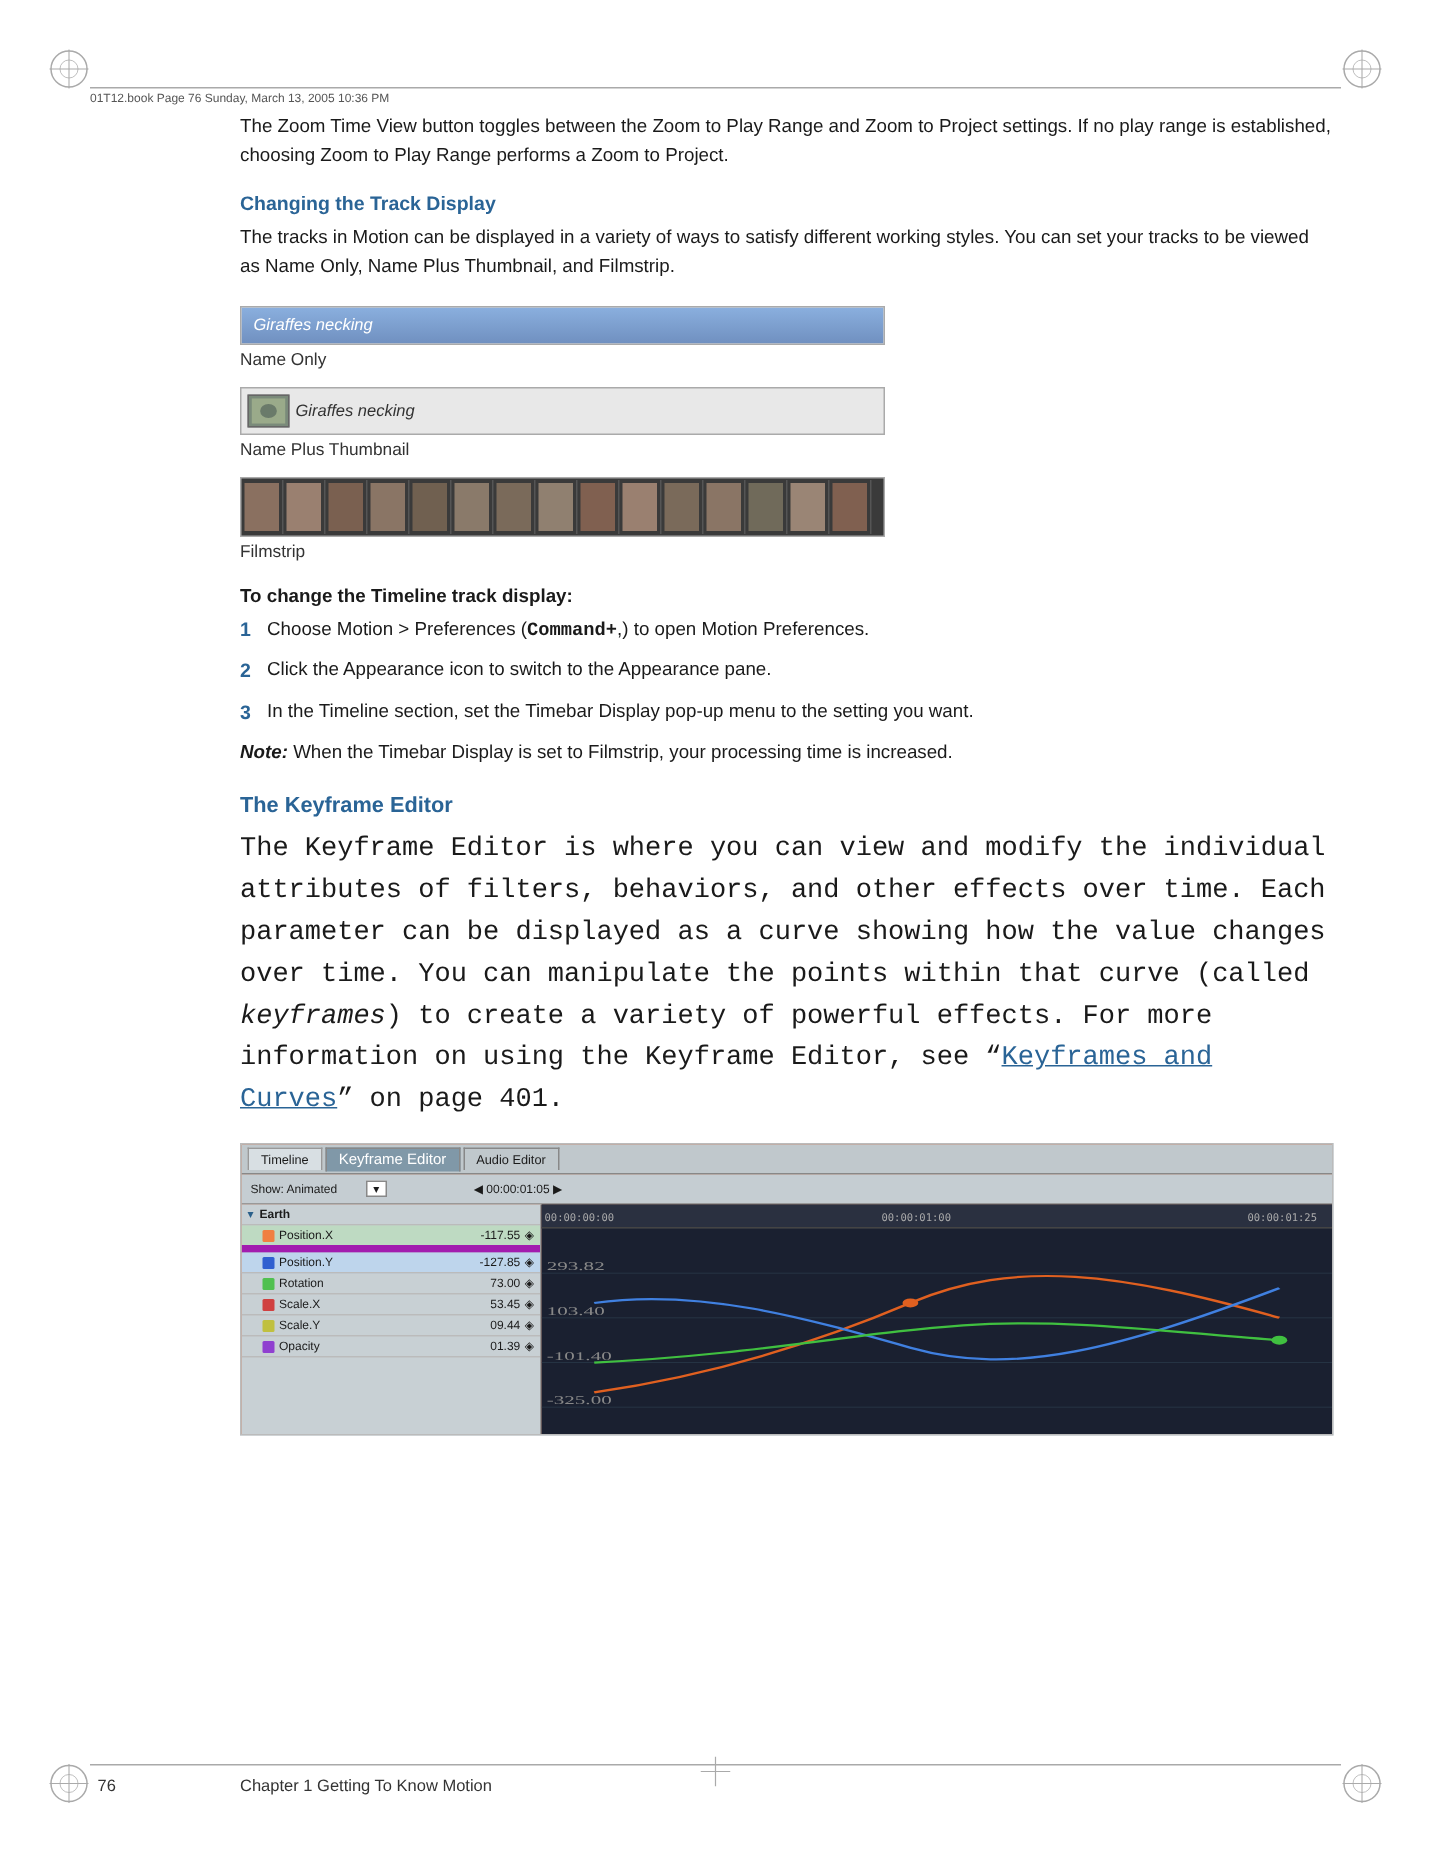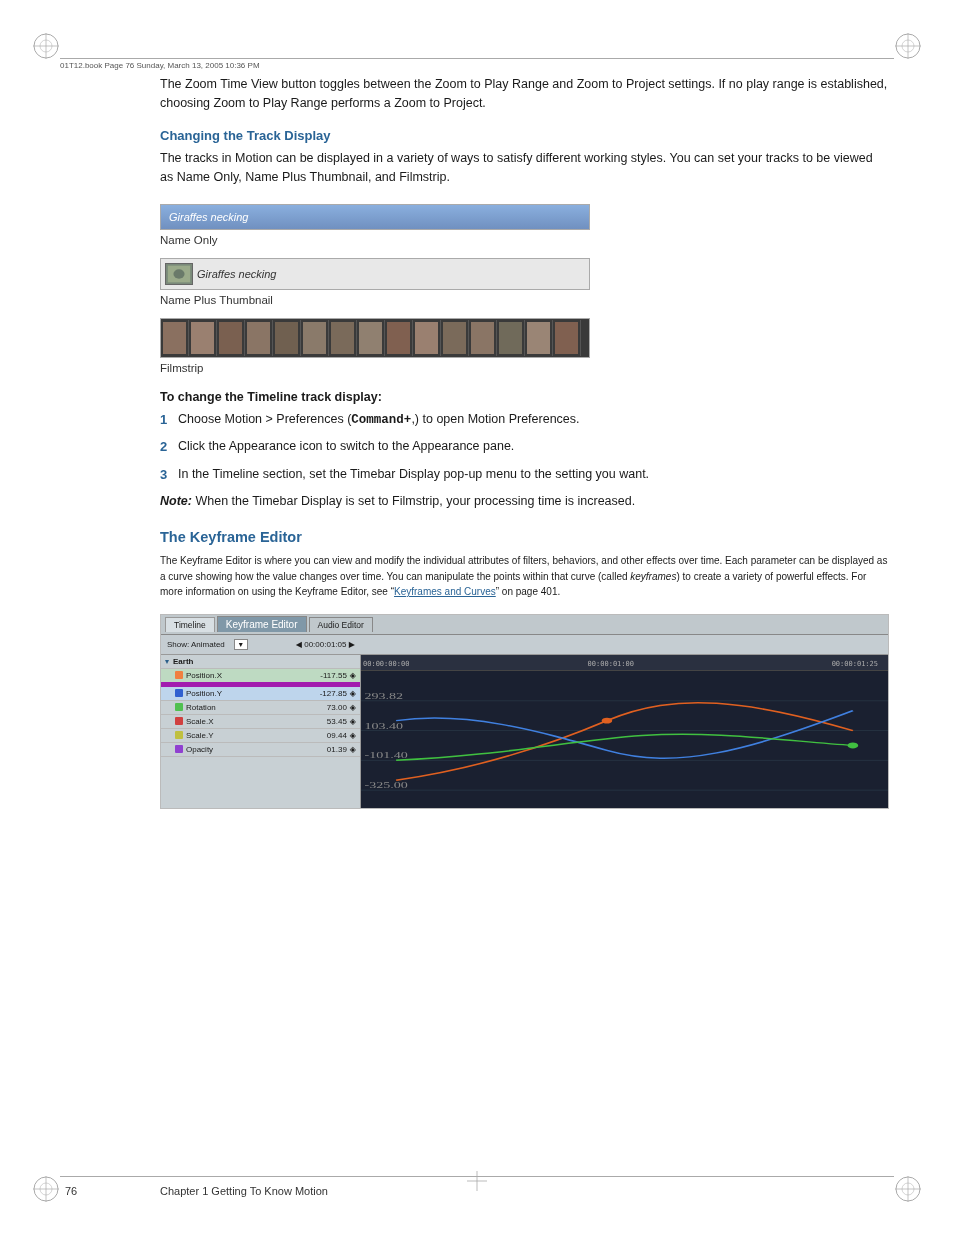--- a/index.html
+++ b/index.html
@@ -430,34 +430,34 @@
       <span class="num">3</span>
       <span style="font-family:Arial,sans-serif; font-size:12.5px;">In the Timeline section, set the Timebar Display pop-up menu to the setting you want.</span>
     </div>
 
     <div class="note-text">
       <em>Note:</em><span> When the Timebar Display is set to Filmstrip, your processing time is increased.</span>
     </div>
 
     <div class="subsection-heading">The Keyframe Editor</div>
 
-    <p class="body-text" style="font-family:Liberation Sans, sans-serif; font-size:10px; line-height:1.55;">
+    <p class="body-text" style="font-family:Liberation Mono, monospace; font-size:18px; line-height:1.55;">
       <span>The Keyframe Editor is where you can view and modify the individual attributes of filters, behaviors, and other effects over time. Each parameter can be displayed as a curve showing how the value changes over time. You can manipulate the points within that curve (called </span><em>keyframes</em><span>) to create a variety of powerful effects. For more information on using the Keyframe Editor, see “</span><a href="#">Keyframes and Curves</a><span>” on page 401.</span>
     </p>
 
     <div class="keyframe-editor-img">
       <div class="kfe-inner">
 
         <div style="background:#c0c8cc; height:20px; display:flex; align-items:center; border-bottom:1px solid #888; font-size:9px; font-family:Arial,sans-serif; padding-left:4px; gap:2px;">
           <div style="background:#d8dfe3; border:1px solid #999; border-bottom:none; padding:2px 8px; font-size:8.5px; cursor:default;">Timeline</div>
           <div style="background:#b0babe; border:1px solid #888; border-bottom:none; padding:2px 8px; font-size:10px; cursor:default; background:#8098a8; color:#fff;text-align:center;">Keyframe Editor</div>
           <div style="background:#c0c8cc; border:1px solid #888; border-bottom:none; padding:2px 8px; font-size:8.5px; cursor:default;">Audio Editor</div>
         </div>
 
-        <div style="background:#c5cdd2; height:20px; display:flex; align-items:center; padding: 0 6px; border-bottom:1px solid #999; font-size:8px; font-family:Arial,sans-serif; gap:9px;">
+        <div style="background:#c5cdd2; height:20px; display:flex; align-items:center; padding: 0 6px; border-bottom:1px solid #999; font-size:8px; font-family:Arial,sans-serif; gap:19px;">
           <span style="font-size:8px;">Show: Animated</span>
           <span style="font-size:8px; border:1px solid #888; background:#fff; padding:0 4px;">▾</span>
           <span style="font-size:8px;margin-left:39px;">◀ 00:00:01:05 ▶</span>
         </div>
 
         <div style="display:flex; height:155px;">
 
           <div style="width:200px; background:#c8d0d4; border-right:1px solid #999; font-family:Arial,sans-serif; font-size:8px; overflow:hidden;">
             <div style="padding:2px 4px; display:flex; align-items:center; gap:4px; border-bottom:1px solid #bbb;">
               <span style="color:#2a5f8a;">▾</span>

